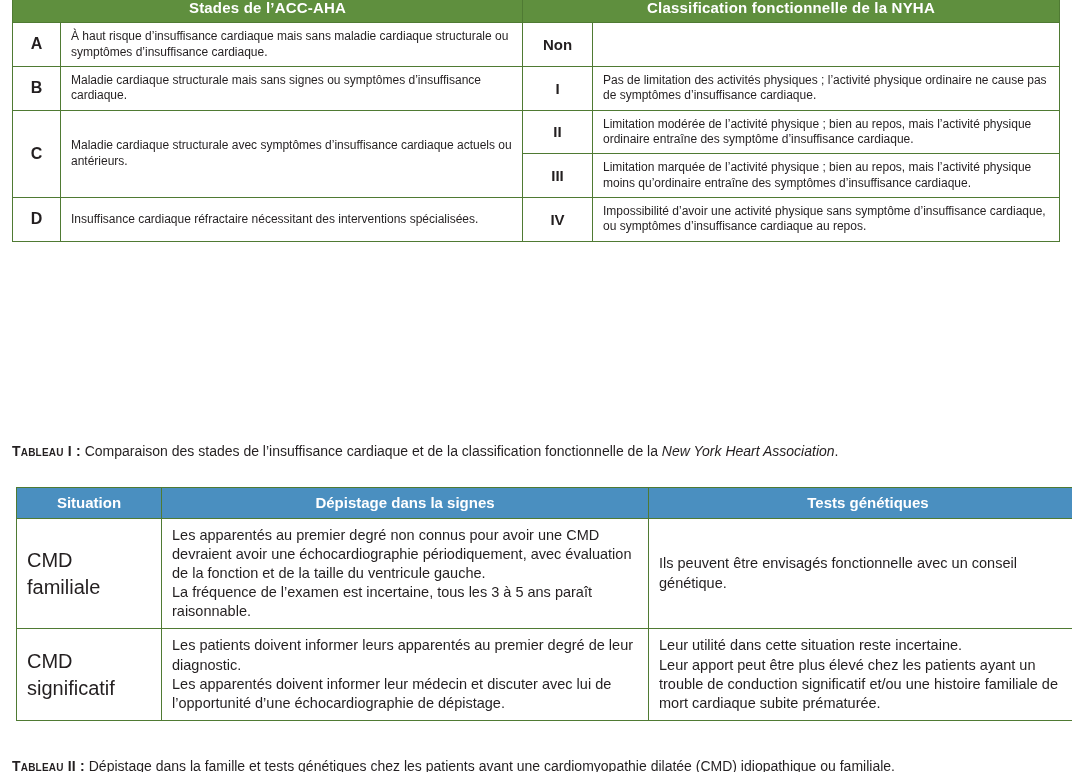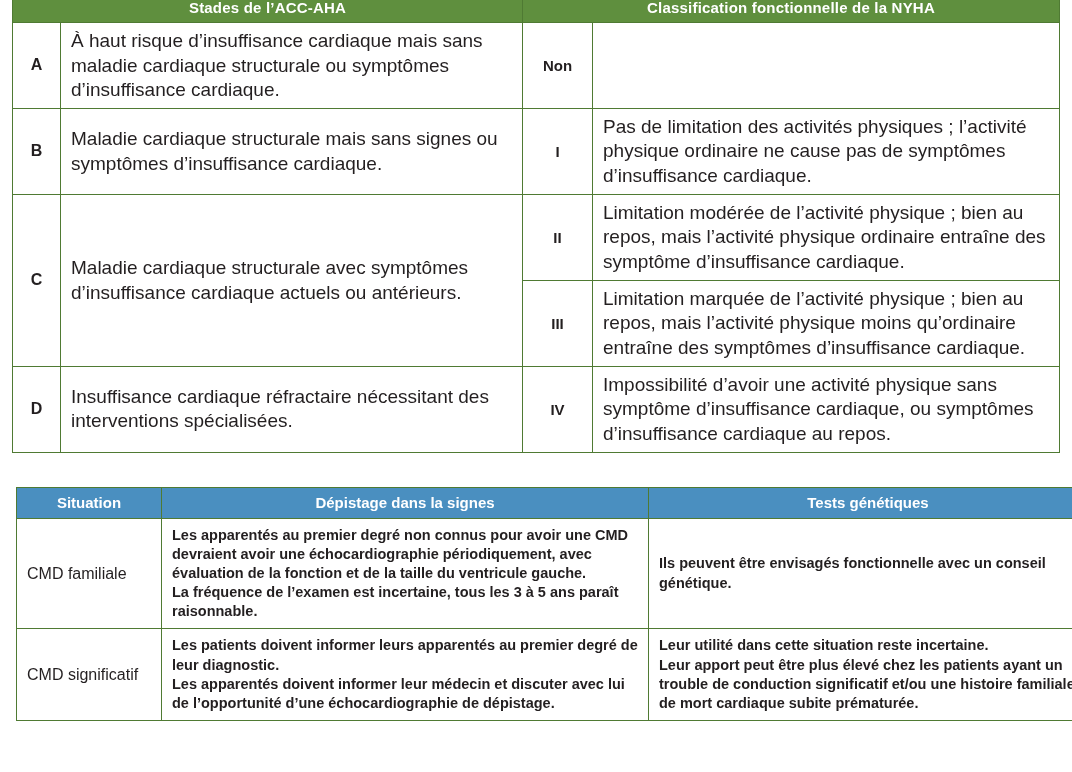--- a/index.html
+++ b/index.html
@@ -30,21 +30,21 @@
   }
   table {
     border-collapse: collapse;
     table-layout: fixed;
     width: 100%;
   }
   .t1 td, .t1 th {
     border: 1px solid #4f7a33;
     vertical-align: middle;
     padding: 6px 10px;
-    font-size: 19px;
+    font-size: 12px;
     line-height: 1.28;
   }
   .t1 th {
     background: #5f8f3e;
     color: #ffffff;
     font-weight: bold;
     font-size: 15px;
     text-align: center;
     padding: 5px 6px;
     letter-spacing: .2px;
@@ -95,22 +95,22 @@
   .t2 th {
     background: #4a8fc0;
     color: #ffffff;
     font-weight: bold;
     font-size: 15px;
     text-align: center;
     padding: 5px 6px;
   }
   .t2 .sit { width: 145px; }
   .t2 .dep { width: 480px; }
-  .t2 td.sit { font-size: 16px; border-radius: 31px; }
-  .nowrapline { white-space: pre-line; font-weight: bold; }
+  .t2 td.sit { font-size: 20px; border-radius: 31px; }
+  .nowrapline { white-space: pre-line; }
 </style>
 </head>
 <body>
 
 <div class="page">
 
   <div class="t1-wrap">
     <table class="t1">
       <colgroup>
         <col style="width:48px">
@@ -154,20 +154,23 @@
         <tr>
           <td class="letter">D</td>
           <td class="desc">Insuffisance cardiaque réfractaire nécessitant des interventions spécialisées.</td>
           <td class="roman">IV</td>
           <td class="nyha-desc">Impossibilité d’avoir une activité physique sans symptôme d’insuffisance cardiaque, ou symptômes d’insuffisance cardiaque au repos.</td>
         </tr>
       </tbody>
     </table>
   </div>
 
+  <div class="caption" style="top:442px; width:1048px;">
+    <span class="lbl">Tableau I :</span><span> Comparaison des stades de l’insuffisance cardiaque et de la classification fonctionnelle de la </span><span class="ital">New York Heart Association</span><span>.</span>
+  </div>
 
   <div class="t2-wrap">
     <table class="t2">
       <colgroup>
         <col style="width:145px">
         <col style="width:487px">
         <col>
       </colgroup>
       <thead>
         <tr>
@@ -187,14 +190,17 @@
           <td class="sit">CMD significatif</td>
           <td class="dep nowrapline">Les patients doivent informer leurs apparentés au premier degré de leur diagnostic.
 Les apparentés doivent informer leur médecin et discuter avec lui de l’opportunité d’une échocardiographie de dépistage.</td>
           <td class="nowrapline">Leur utilité dans cette situation reste incertaine.
 Leur apport peut être plus élevé chez les patients ayant un trouble de conduction significatif et/ou une histoire familiale de mort cardiaque subite prématurée.</td>
         </tr>
       </tbody>
     </table>
   </div>
 
+  <div class="caption" style="top:757px; width:1048px; overflow:hidden; height:16px;">
+    <span class="lbl">Tableau II :</span><span> Dépistage dans la famille et tests génétiques chez les patients avant une cardiomyopathie dilatée (CMD) idiopathique ou familiale.</span>
+  </div>
 
 </div>
 
 </body></html>

